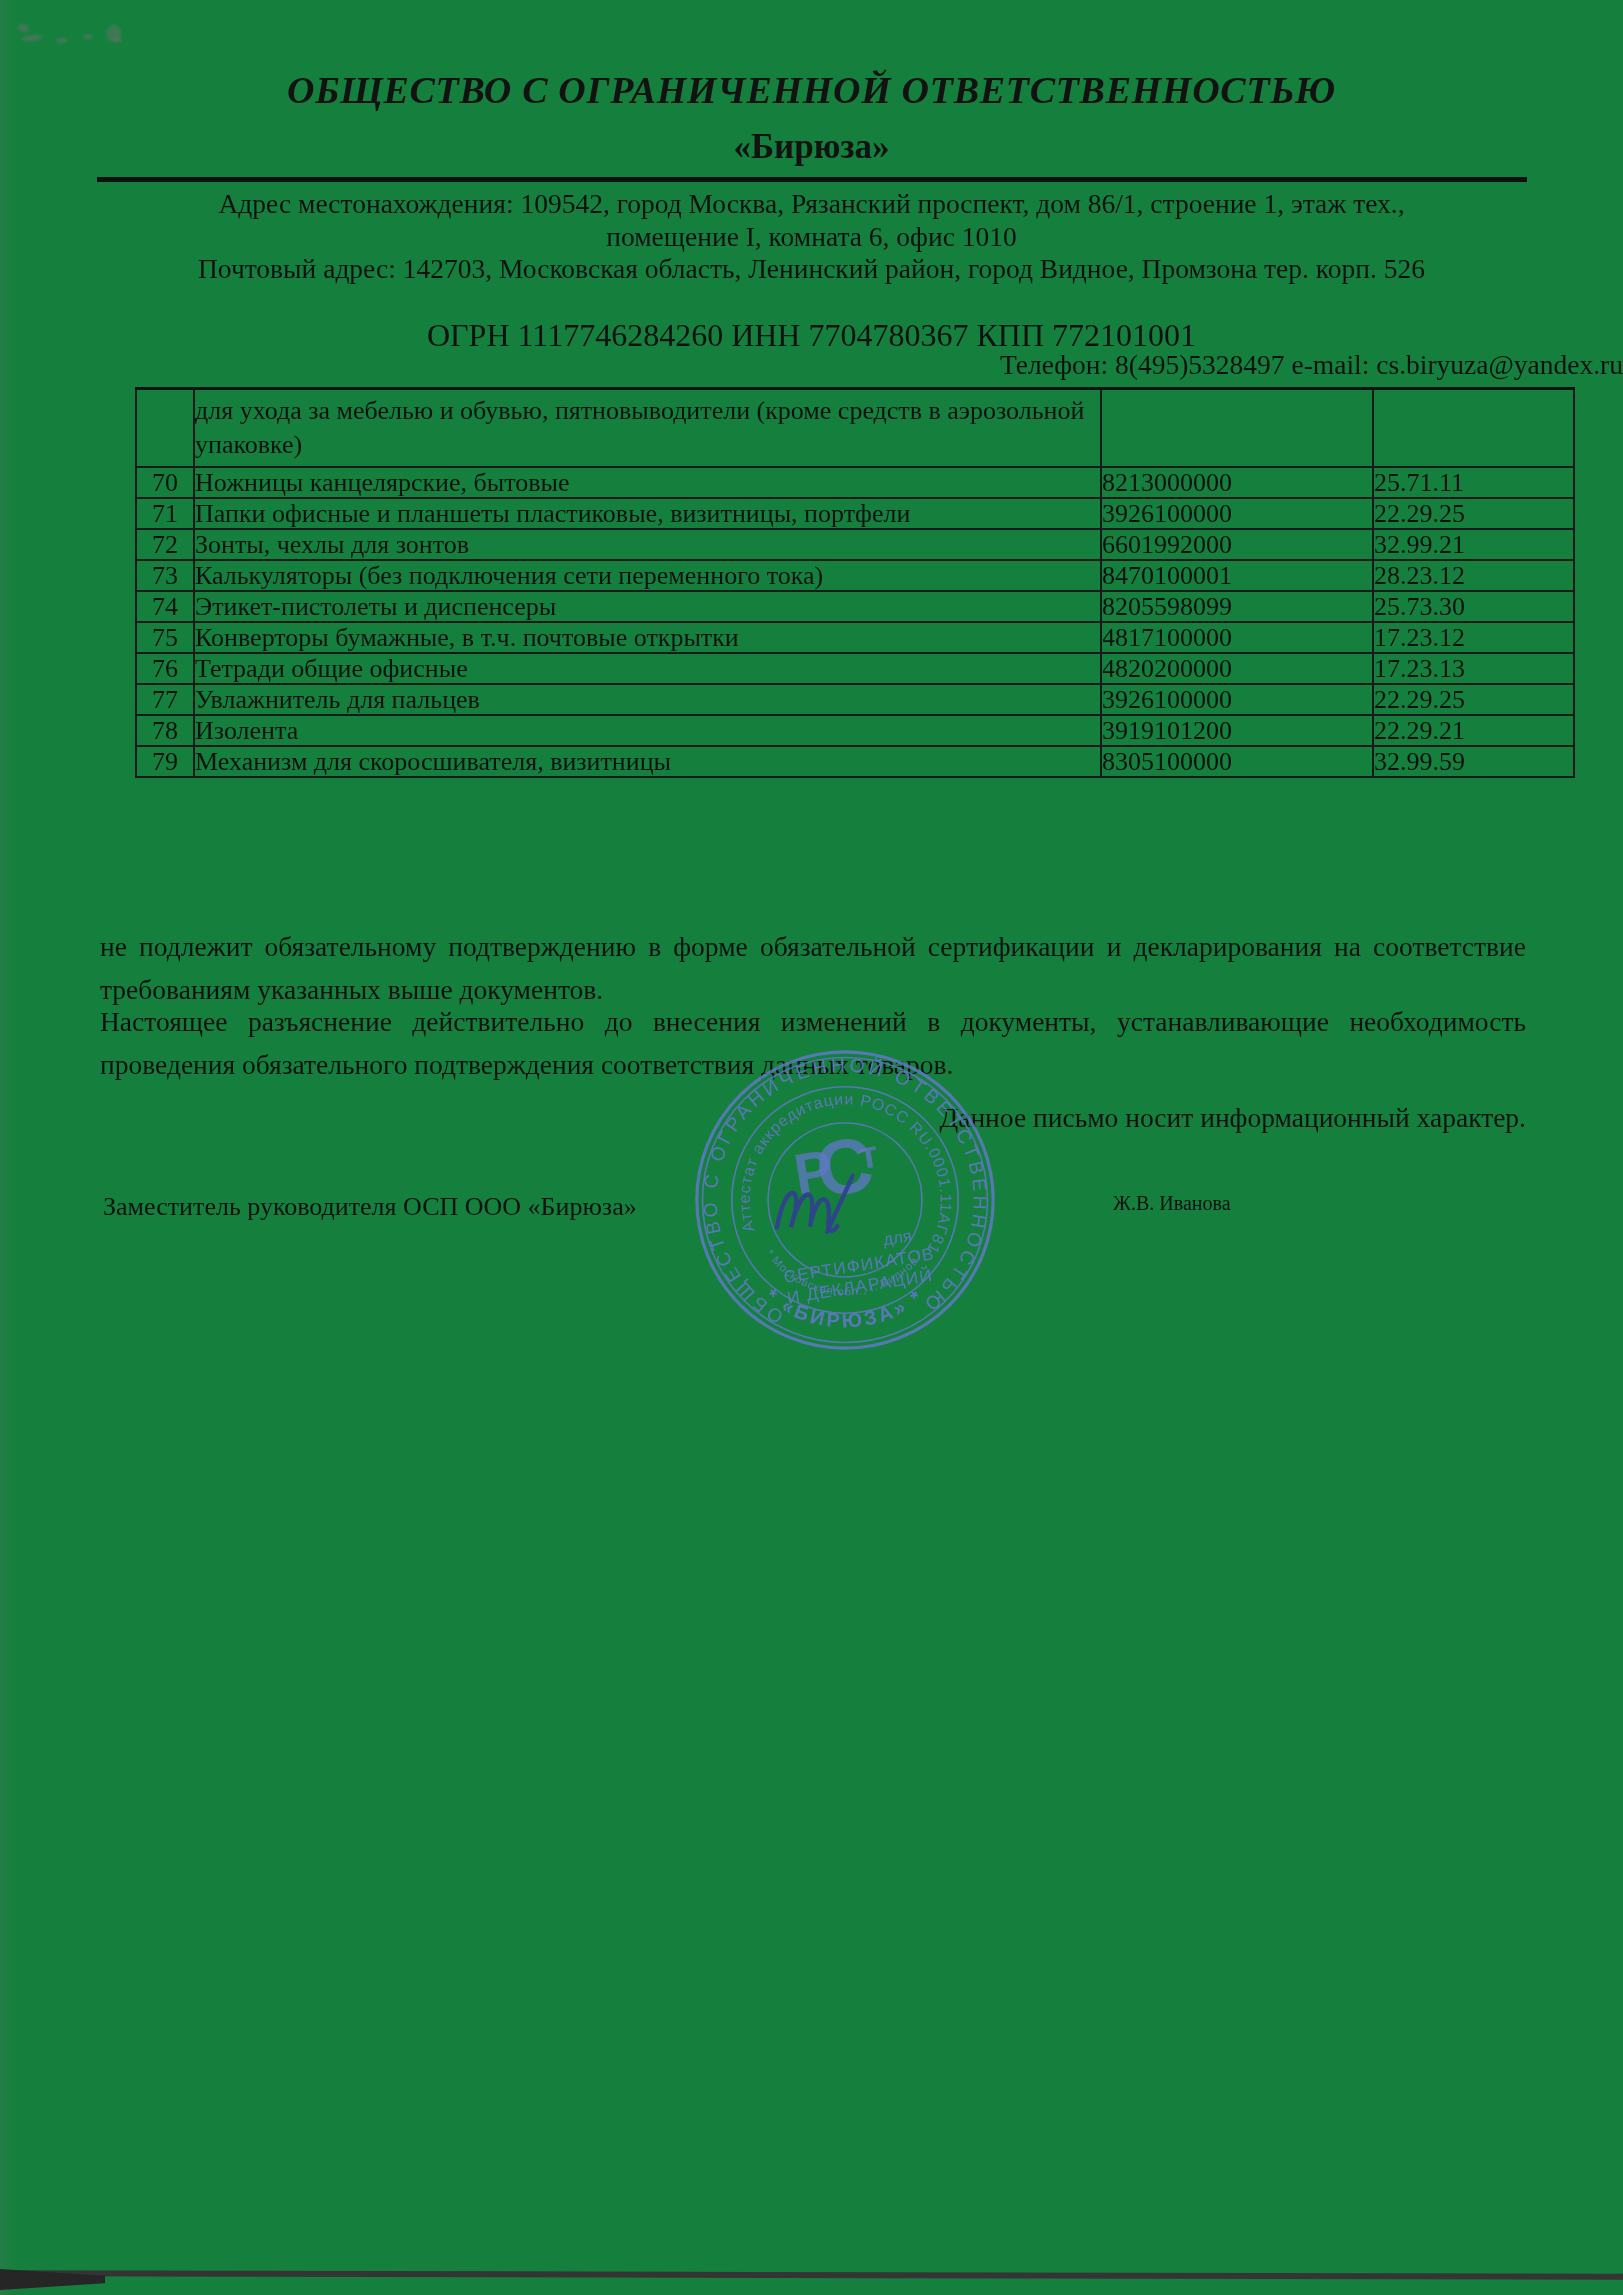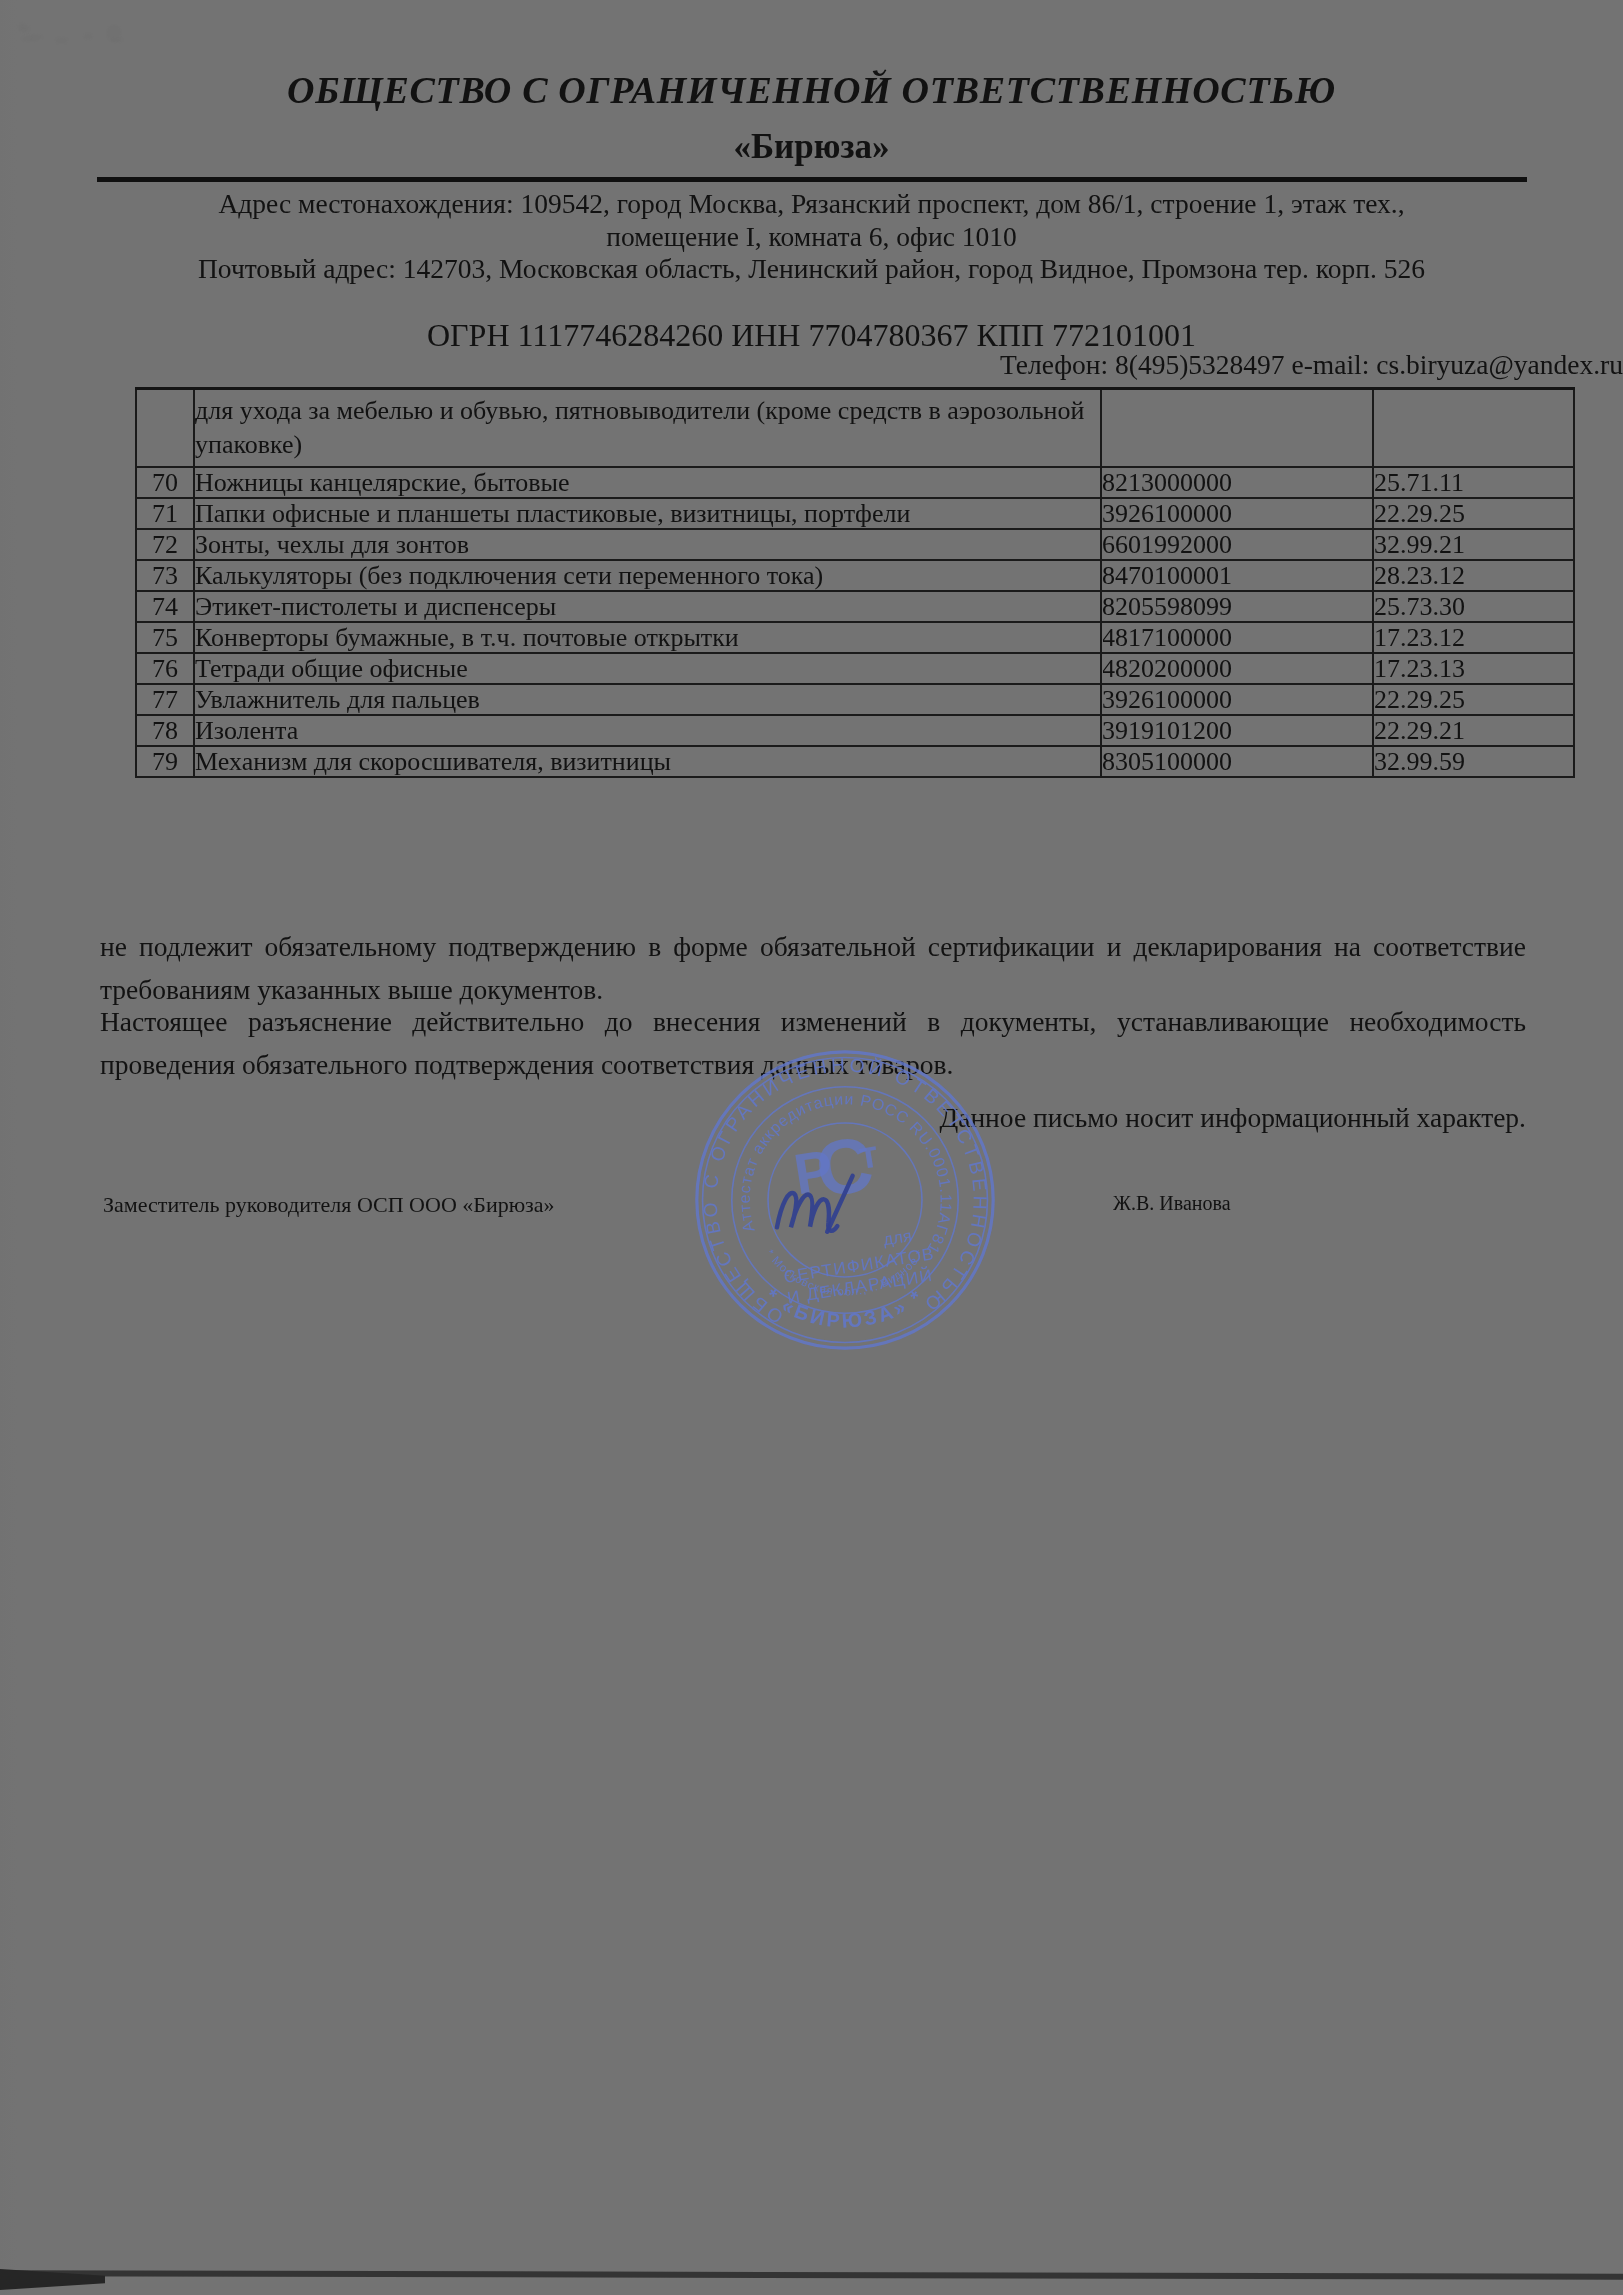--- a/index.html
+++ b/index.html
@@ -1,18 +1,18 @@
 <!DOCTYPE html>
 <html style="font-size:10.5px"><head>
 <meta charset="utf-8">
 <style>
   html,body { margin:0; padding:0; background:#e8e8e8; }
   .page {
     position:relative; width:1623px; height:2295px;
-    background:#737373; overflow:hidden;
+    background:#15803d; overflow:hidden;
     font-family:"Liberation Serif", serif; color:#121212;
     --stamp-ink:#6277c8; --sig-ink:#31408f;
   }
   .page::before{
     content:""; position:absolute; left:0; top:0; bottom:0; width:17px;
     background:linear-gradient(90deg, rgba(110,110,110,.18), rgba(110,110,110,0));
     pointer-events:none;
   }
   .speck{ position:absolute; background:#6f6f6f; opacity:.5; filter:blur(1px); border-radius:45%; }
 
@@ -34,21 +34,21 @@
   tr.tall td{ line-height:34px; white-space:normal; padding-top:3.9px; padding-bottom:3.9px; }
   td.c-num{ text-align:center; }
   td.c-name{ padding-left:11.8px; padding-right:5.2px; }
   td.c-code{ padding-left:10.5px;border-radius:6px; }
   td.c-okpd{ padding-left:9.2px; }
 
   .para{ position:absolute; left:100px; width:1426px; font-size:27.5px; line-height:157%; text-align:justify; }
   .para.p1{ top:903px;margin-top:22px; } .para.p2{ top:1000px; }
   .para.p3{ top:1096px; text-align:right; }
 
-  .sig-title{ position:absolute; left:103px; top:1192px; font-size:22px; }
+  .sig-title{ position:absolute; left:103px; top:1192px; font-size:26px; }
   .sig-name{ position:absolute; left:1113px; top:1192px; font-size:20px;font-family:Liberation Serif, serif; }
 
   .stamp{ position:absolute; left:686px; top:1041px; width:318px; height:318px; }
   .stamp .ring{ fill:none; stroke:var(--stamp-ink); opacity:.85; }
   .stamp .stamp-text{ fill:var(--stamp-ink); font-family:"Liberation Sans", sans-serif; opacity:.9; }
   .stamp .logo{ fill:var(--stamp-ink); font-family:"Liberation Sans", sans-serif; font-weight:bold; opacity:.75; }
   .stamp .sig{ fill:none; stroke:var(--sig-ink); stroke-width:7; stroke-linecap:round; opacity:.92; }
 
   .bottom-line{ position:absolute; top:2272px; left:0; width:1623px; height:5.9px;
                 background:#343434; transform:rotate(0.12deg); }

